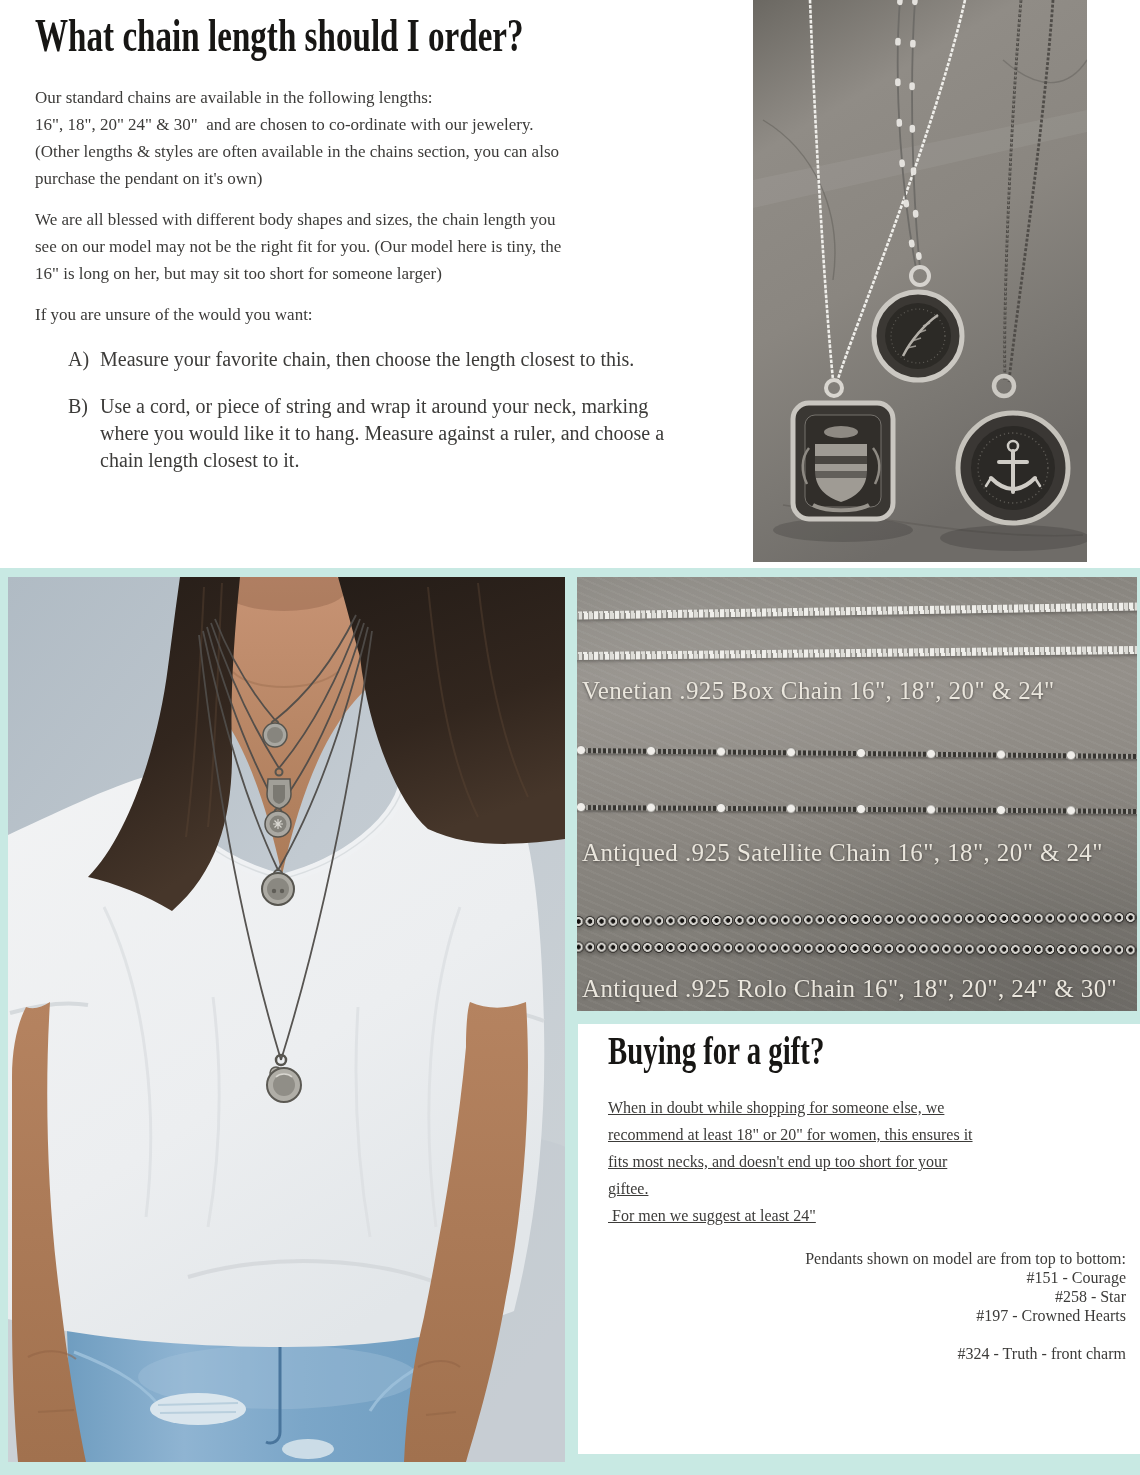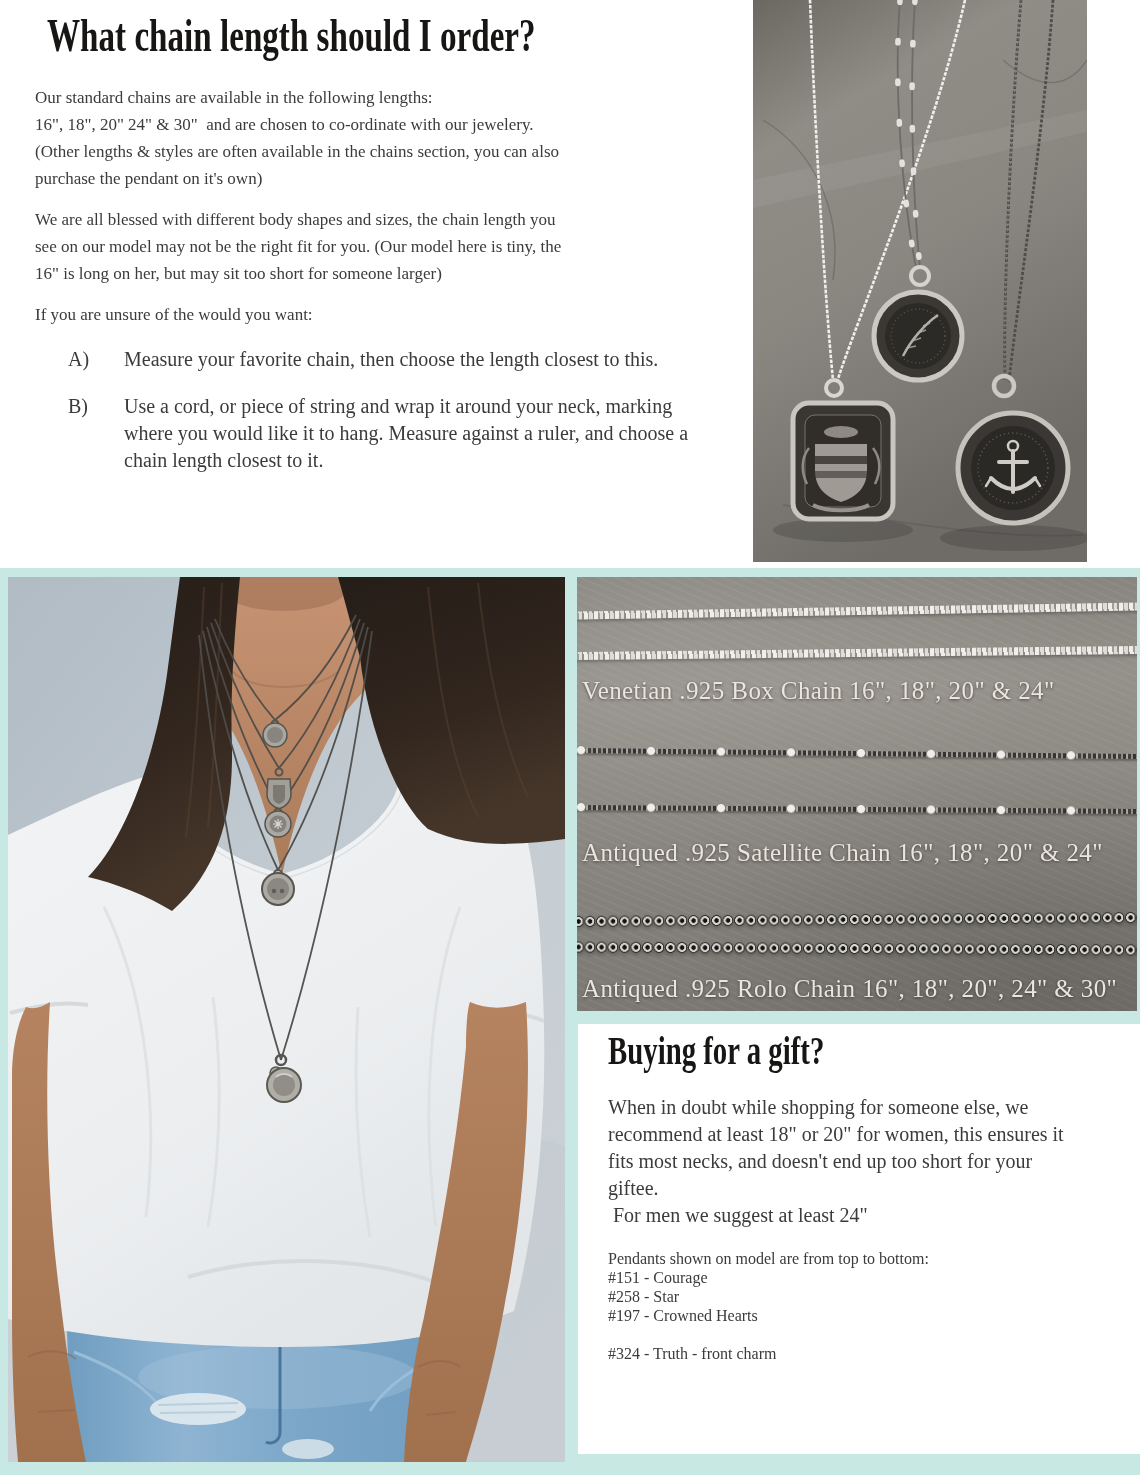--- a/index.html
+++ b/index.html
@@ -4,27 +4,27 @@
 <style>
   html,body{margin:0;padding:0;background:#ffffff;}
   .page{position:relative;width:1140px;height:1475px;background:#ffffff;overflow:hidden;
         font-family:"Liberation Serif",serif;}
 
   
   .mint-band{position:absolute;left:0;top:568px;width:1140px;height:907px;background:#c8e9e3;}
 
   
   .intro{position:absolute;left:35px;top:12px;width:716px;color:#3c3b39;}
-  .big-title{margin:0 0 24px 12px;font-weight:700;font-size:46px;line-height:1.05;color:#171614;white-space:nowrap;}
+  .big-title{margin:0 0 24px 0;font-weight:700;font-size:46px;line-height:1.05;color:#171614;white-space:nowrap;}
   .cond{display:inline-block;transform:scaleX(0.72);transform-origin:0 50%;}
   .para{white-space:pre-wrap;font-size:17px;line-height:27px;margin:0 0 14px 0;}
   .para.question{margin:4px 0 18px 0;}
   .option{display:flex;margin:0 0 20px 33px;font-size:20px;line-height:27px;}
   .option .lbl{width:32px;flex:none;}
-  .option .txt{white-space:pre-wrap;margin-left:24px;}
+  .option .txt{white-space:pre-wrap;}
 
   
   .photo-top{position:absolute;left:753px;top:0;width:334px;height:562px;}
   .photo-model{position:absolute;left:8px;top:577px;width:557px;height:885px;}
 
   .photo-chains{position:absolute;left:577px;top:577px;width:560px;height:434px;overflow:hidden;
     background:
       radial-gradient(120% 90% at 18% 8%, rgba(255,255,255,.10), rgba(255,255,255,0) 60%),
       radial-gradient(110% 85% at 85% 92%, rgba(0,0,0,.14), rgba(0,0,0,0) 60%),
       repeating-linear-gradient(23deg, rgba(255,255,255,.04) 0 2px, rgba(255,255,255,0) 2px 7px),
@@ -53,23 +53,23 @@
     background-image:radial-gradient(circle 5.5px at 5.5px 5.5px,#141210 0 2px,#d9d7d2 2.5px 4.2px,#2c2a27 4.6px 5.2px,rgba(0,0,0,0) 5.6px);
     background-size:11.5px 11px;background-repeat:repeat-x;
     filter:drop-shadow(0 2px 2px rgba(40,38,35,.4));}
   .rolo-row.r1{top:337px;transform:rotate(-0.4deg);}
   .rolo-row.r2{top:366px;transform:rotate(0.3deg);}
 
   
   .gift-box{position:absolute;left:578px;top:1024px;width:562px;height:430px;background:#ffffff;}
   .gift-inner{padding:6px 14px 0 30px;color:#3c3b39;}
   .gift-title{margin:0 0 22px 0;font-weight:700;font-size:40px;line-height:1.05;color:#171614;white-space:nowrap;}
-  .gift-body{white-space:pre-wrap;font-size:20px;line-height:27px;margin:0 0 20px 0;}
+  .gift-body{white-space:pre-wrap;font-size:16px;line-height:27px;margin:0 0 20px 0;text-decoration:underline;}
   .note{font-size:16px;line-height:19px;}
-  .note-line{height:19px;white-space:pre;}
+  .note-line{height:19px;white-space:pre;text-align:right;}
   .note-gap{height:19px;}
 </style>
 </head>
 <body>
 
 <div class="page">
 
   <div class="mint-band"></div>
 
   <div class="intro">

